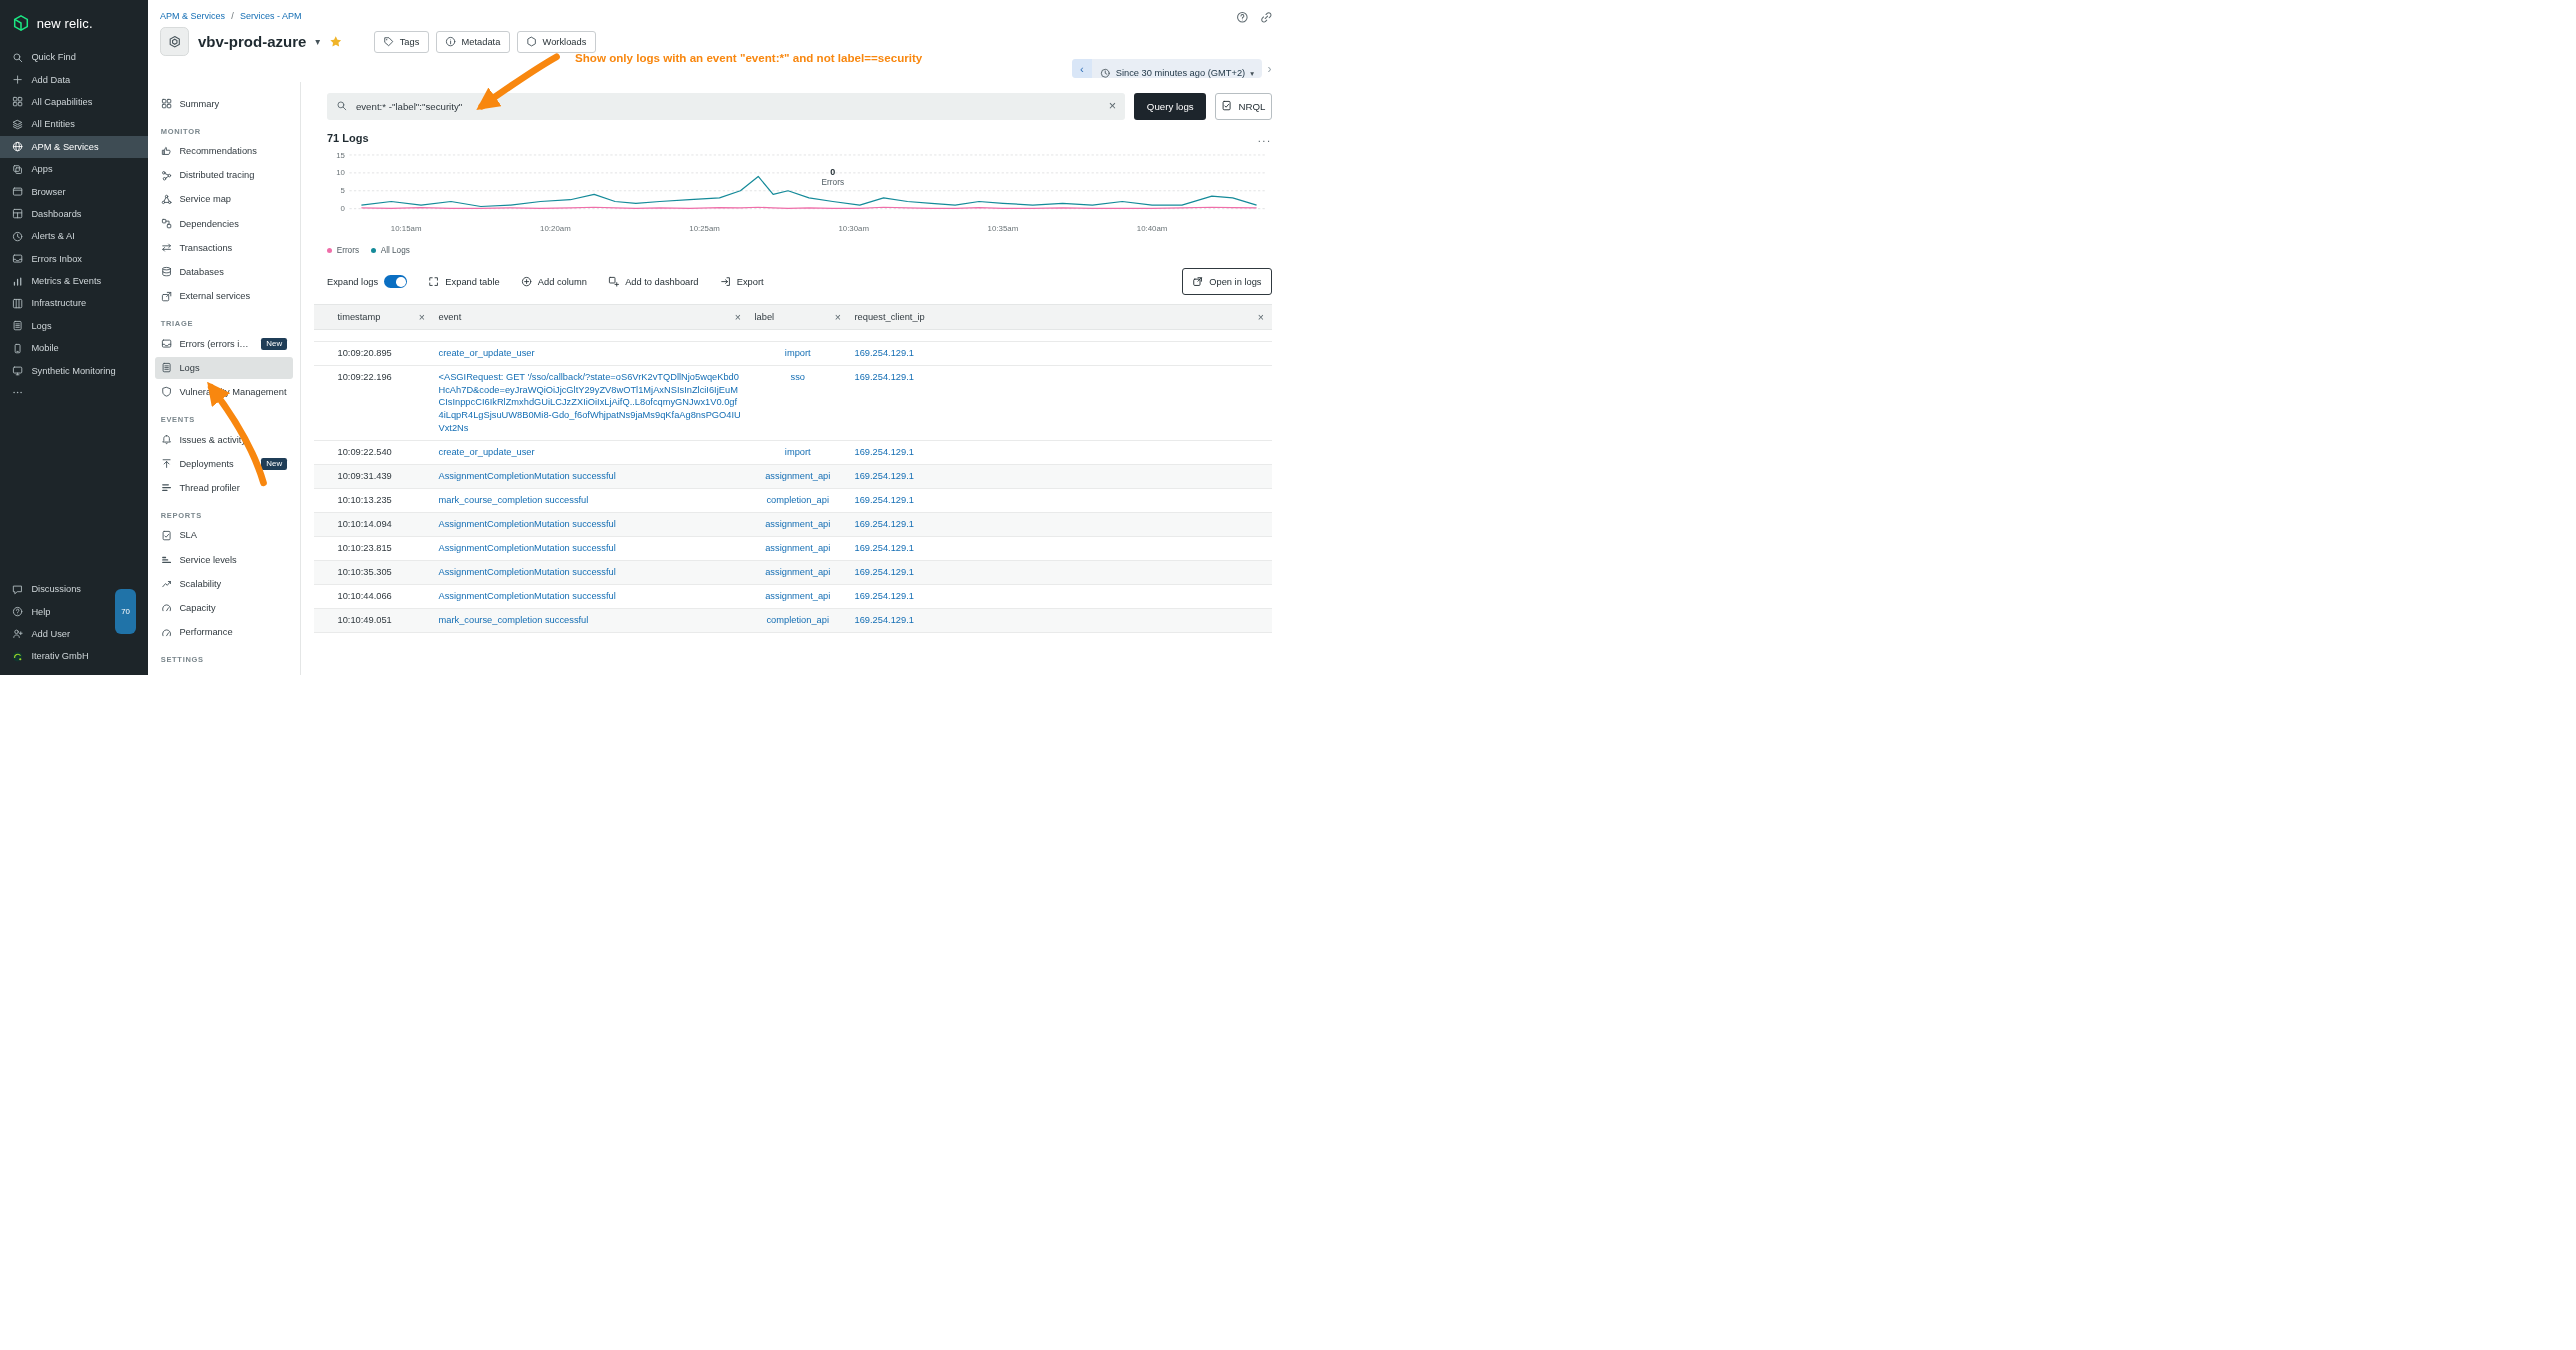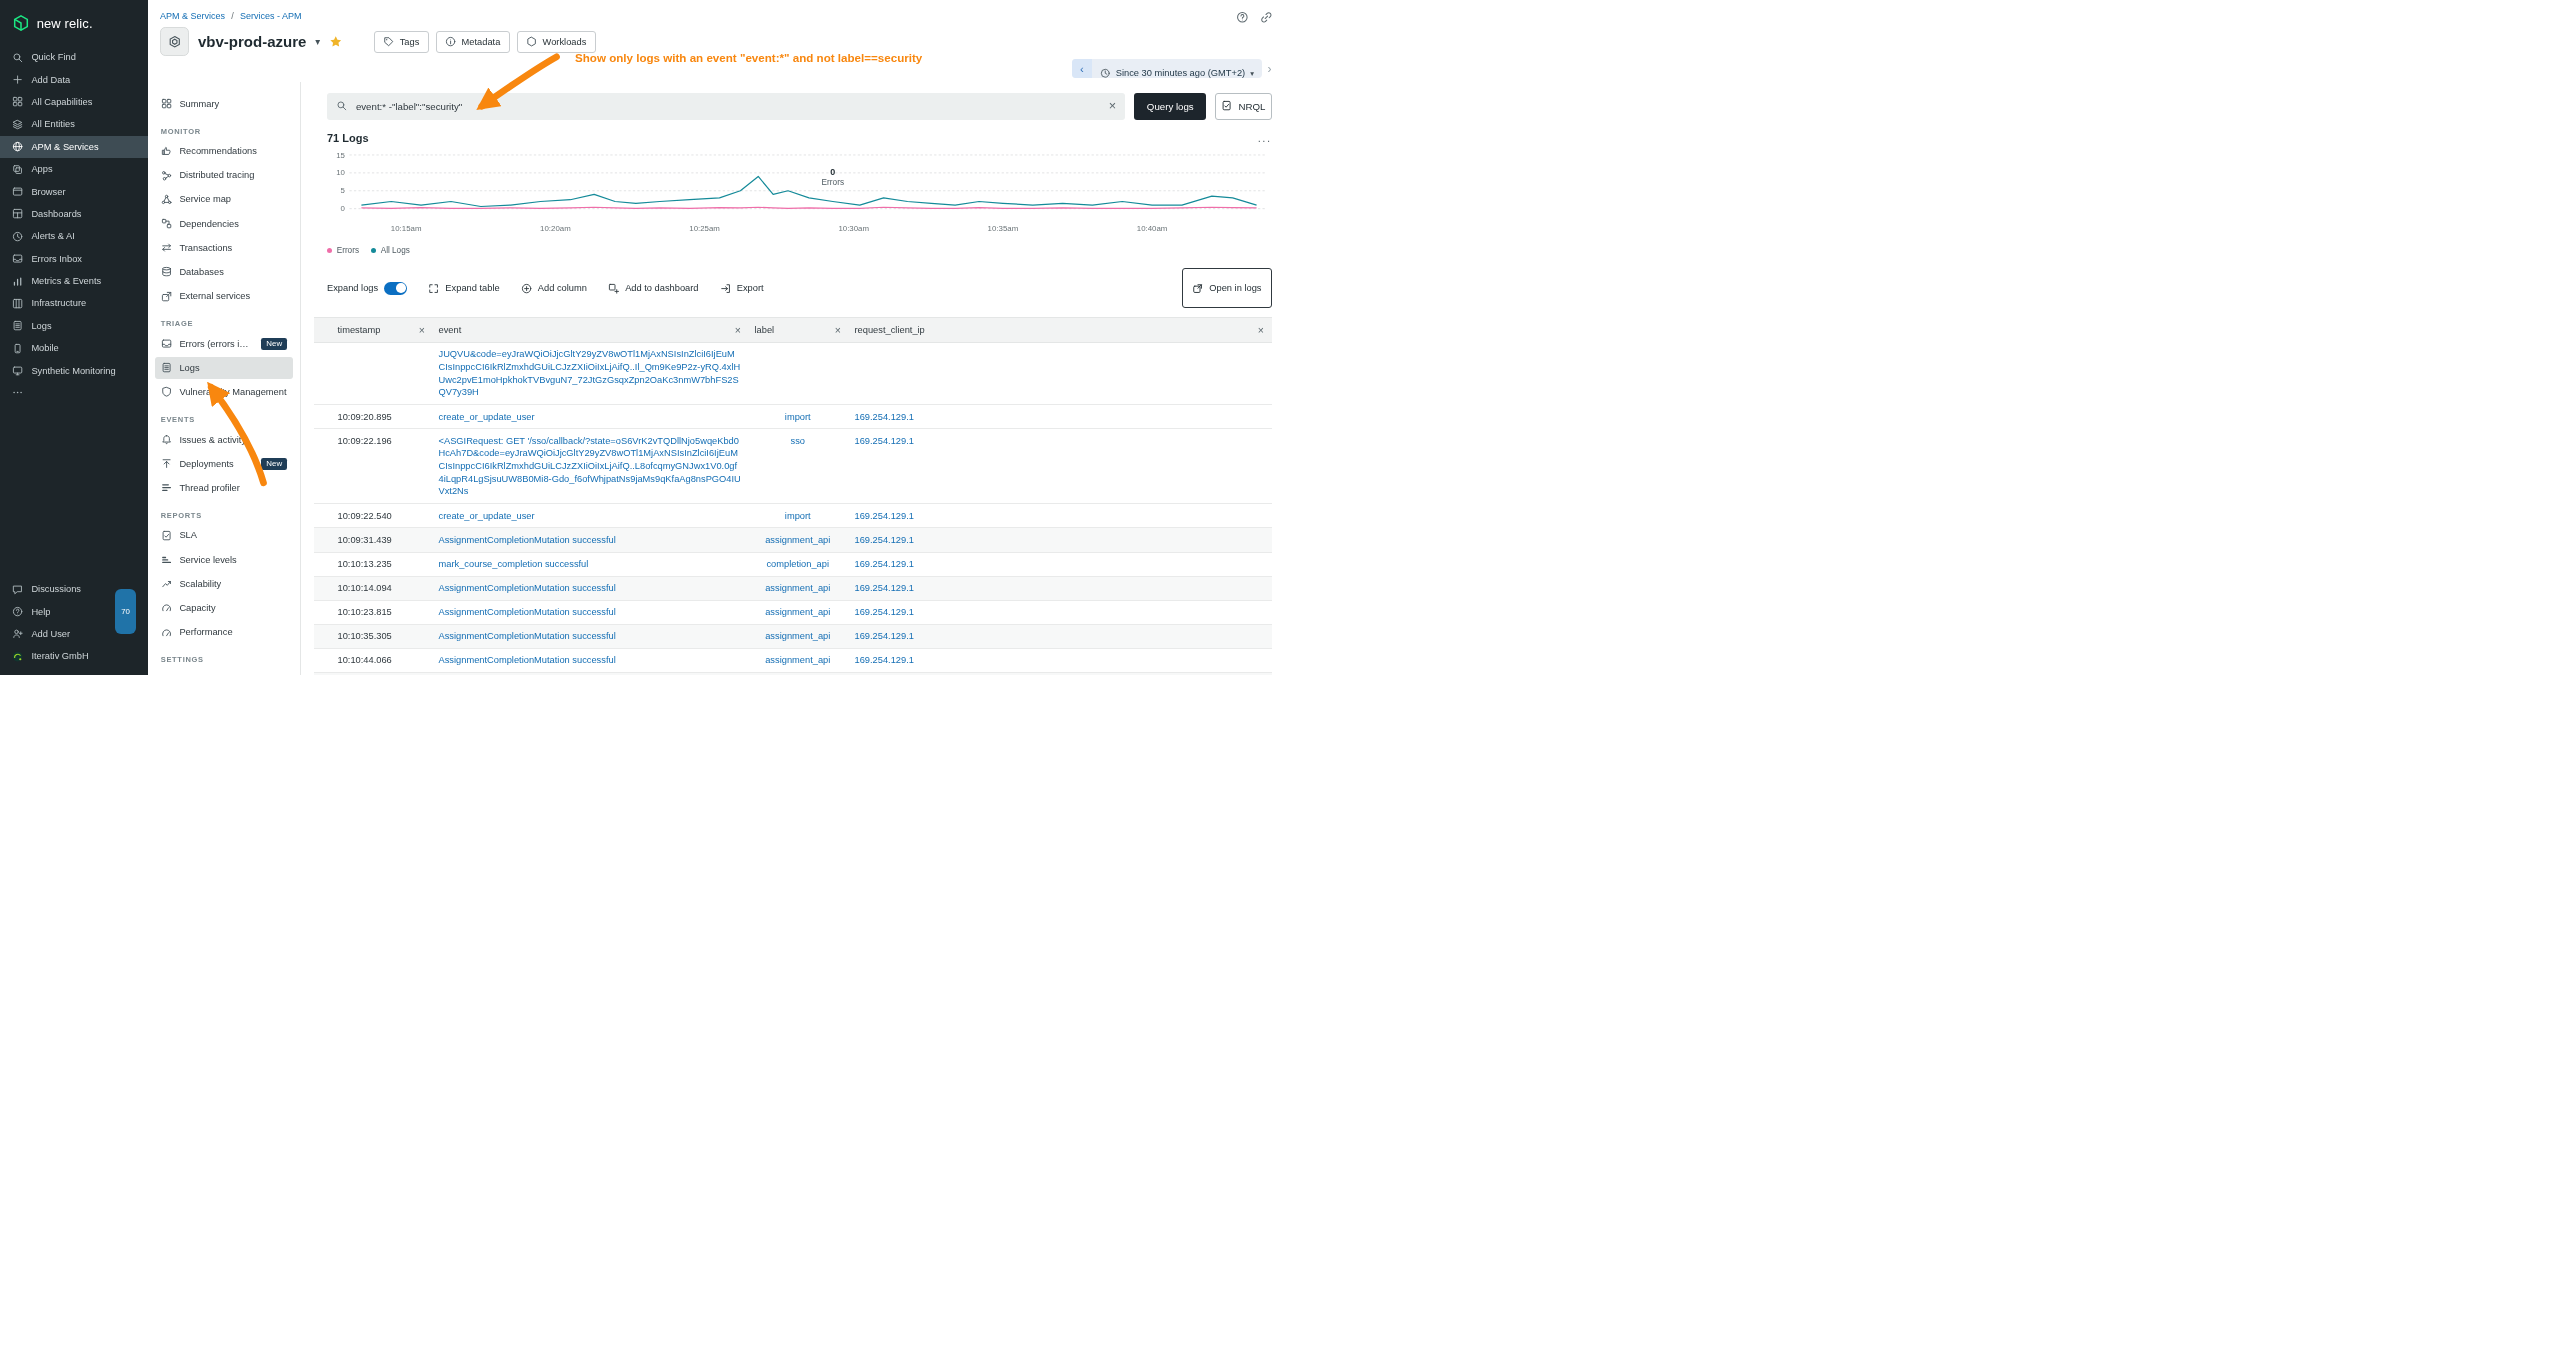--- a/index.html
+++ b/index.html
@@ -60,21 +60,21 @@
   .chart-wrap{margin-top:4.5px;}
   .chart-wrap svg{display:block;width:100%;height:88px;}
   .legend{display:flex;gap:12px;margin-top:9px;align-items:center;}
   .legend-item{display:flex;gap:4.5px;align-items:center;font-size:8.2px;color:#4e5a61;cursor:pointer;}
   .legend-dot{width:5.2px;height:5.2px;border-radius:50%;}
   .toolbar{display:flex;align-items:center;gap:21px;margin-top:13.5px;}
   .tool{display:flex;align-items:center;gap:6px;cursor:pointer;color:#1f2a30;}
   .tool .i{color:#30393f;}
   .toggle{width:23px;height:12.7px;border-radius:6.7px;background:#0b6fc2;position:relative;display:inline-block;cursor:pointer;}
   .toggle .knob{position:absolute;top:1.5px;right:1.5px;width:9.7px;height:9.7px;border-radius:50%;background:#fff;}
-  .btn-open{margin-left:auto;height:40px;padding:12px 9px;border:0.7px solid #30393f;border-radius:3px;background:#fff;color:#1f2a30;font-size:9.3px;display:flex;align-items:center;gap:6px;cursor:pointer;font-family:inherit;}
+  .btn-open{margin-left:auto;height:27px;padding:12px 9px;border:0.7px solid #30393f;border-radius:3px;background:#fff;color:#1f2a30;font-size:9.3px;display:flex;align-items:center;gap:6px;cursor:pointer;font-family:inherit;}
   
   .tbl{margin:9px 0 0 -13.5px;}
   .tbl-head{display:flex;align-items:center;background:#f2f3f3;border-top:0.7px solid #e4e6e6;border-bottom:0.7px solid #e4e6e6;height:24px;color:#333c42;}
   .hc{display:flex;align-items:center;box-sizing:border-box;padding-left:6px;}
   .hc .x{margin-left:auto;margin-right:7.5px;color:#5c686e;font-size:10.5px;cursor:pointer;}
   .c0{width:18px;flex-shrink:0;}
   .c1{width:101px;flex-shrink:0;}
   .c2{width:316px;flex-shrink:0;}
   .c3{width:100px;flex-shrink:0;text-align:center;}
   .c4{flex:1;min-width:0;}
@@ -717,21 +717,20 @@
               </div>
               <div class="hc c4">
                 <span>request_client_ip</span>
                 <span class="x">×</span>
               </div>
             </div>
           <div id="tbl-body">
               <div class="tr">
                 <div class="c0"></div>
                 <div class="td c1 ts"></div>
-                <div class="td c2"><span class="lnk">JUQVU&amp;code=eyJraWQiOiJjcGltY29yZV8wOTl1MjAxNSIsInZlciI6IjEuMCIsInppcCI6IkRlZmxhdGUiLCJzZXIiOiIxLjAifQ..Il_Qm9Ke9P2z-yRQ.4xlHUwc2pvE1moHpkhokTVBvguN7_72JtGzGsqxZpn2OaKc3nmW7bhFS2SQV7y39H</span></div>
                 <div class="td c3"></div>
                 <div class="td c4"></div>
               </div>
               <div class="tr">
                 <div class="c0"><span class="sq"></span></div>
                 <div class="td c1 ts">10:09:20.895</div>
                 <div class="td c2"><span class="lnk">create_or_update_user</span></div>
                 <div class="td c3"><span class="lnk">import</span></div>
                 <div class="td c4"><span class="lnk">169.254.129.1</span></div>
               </div>

